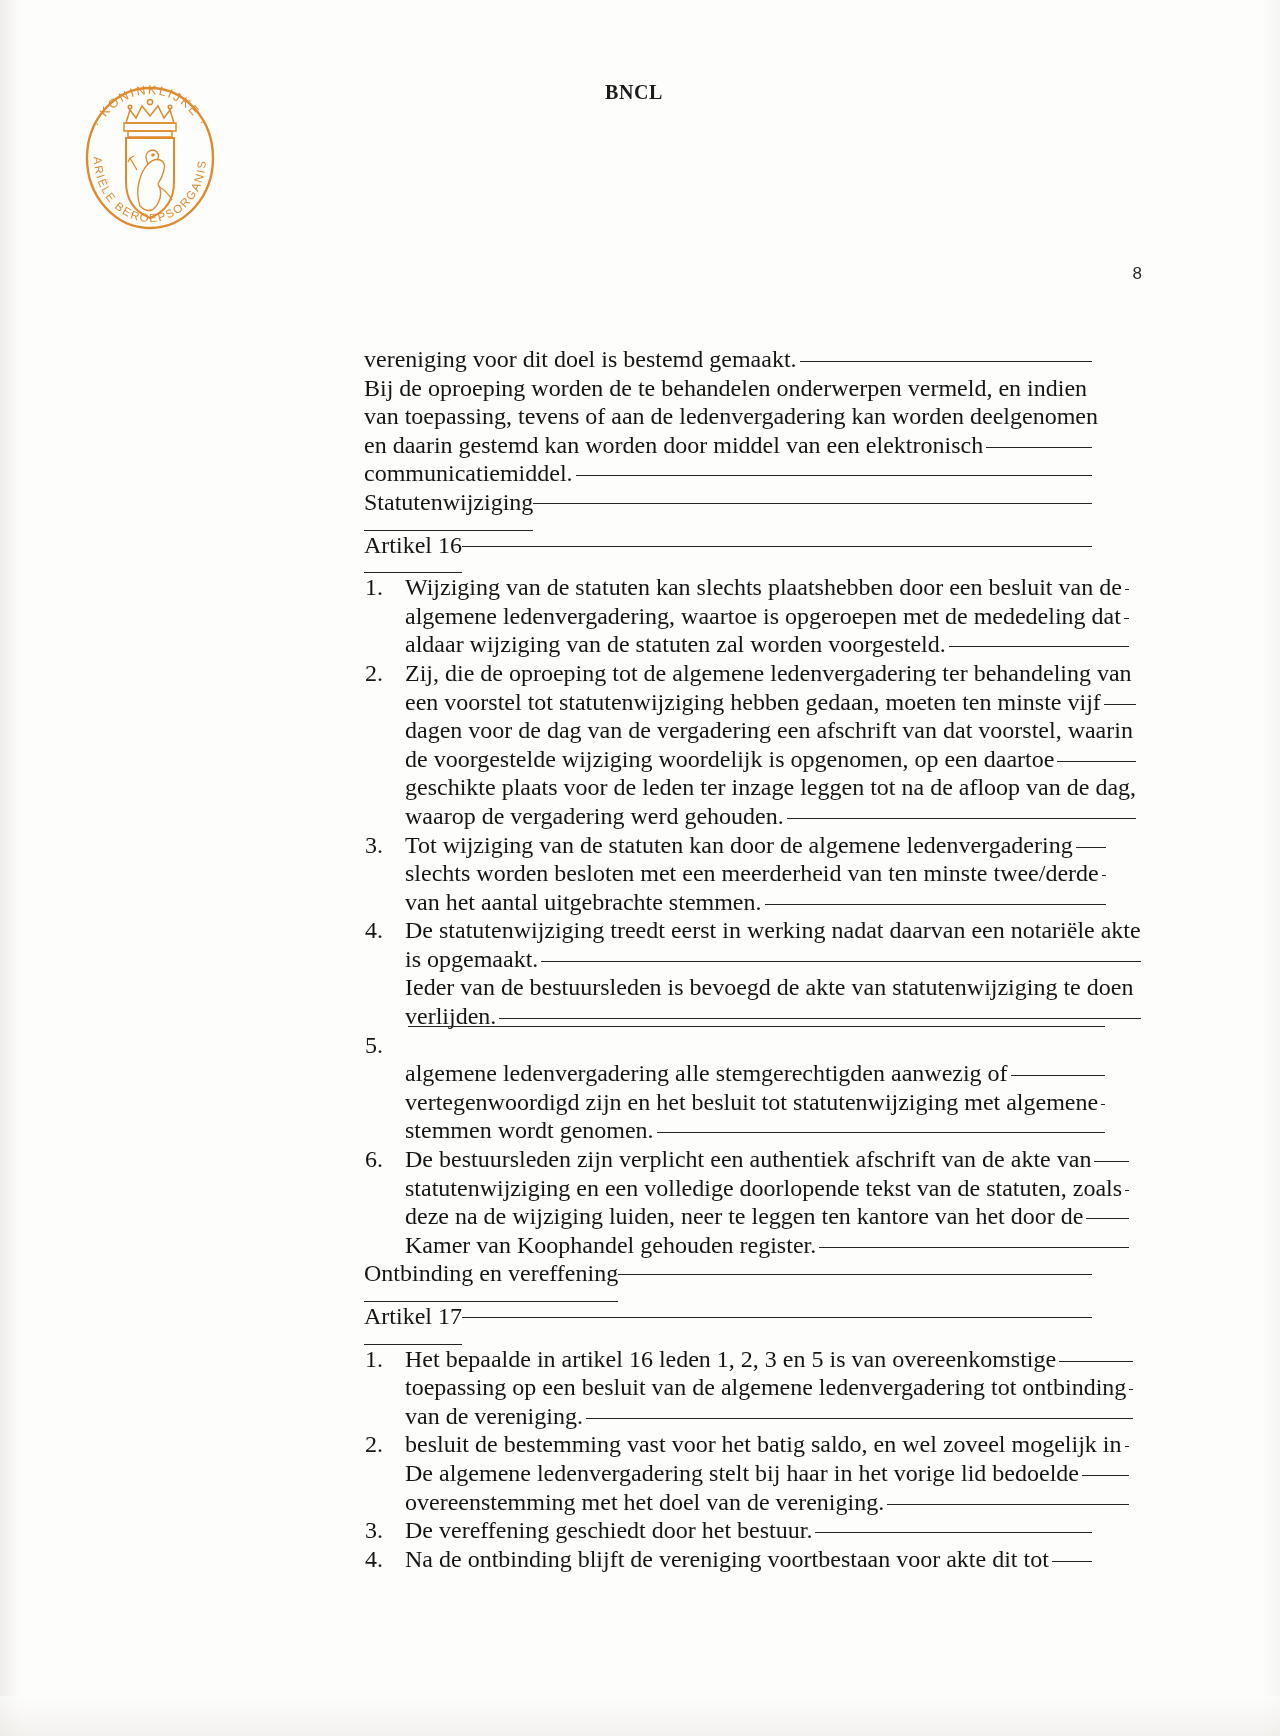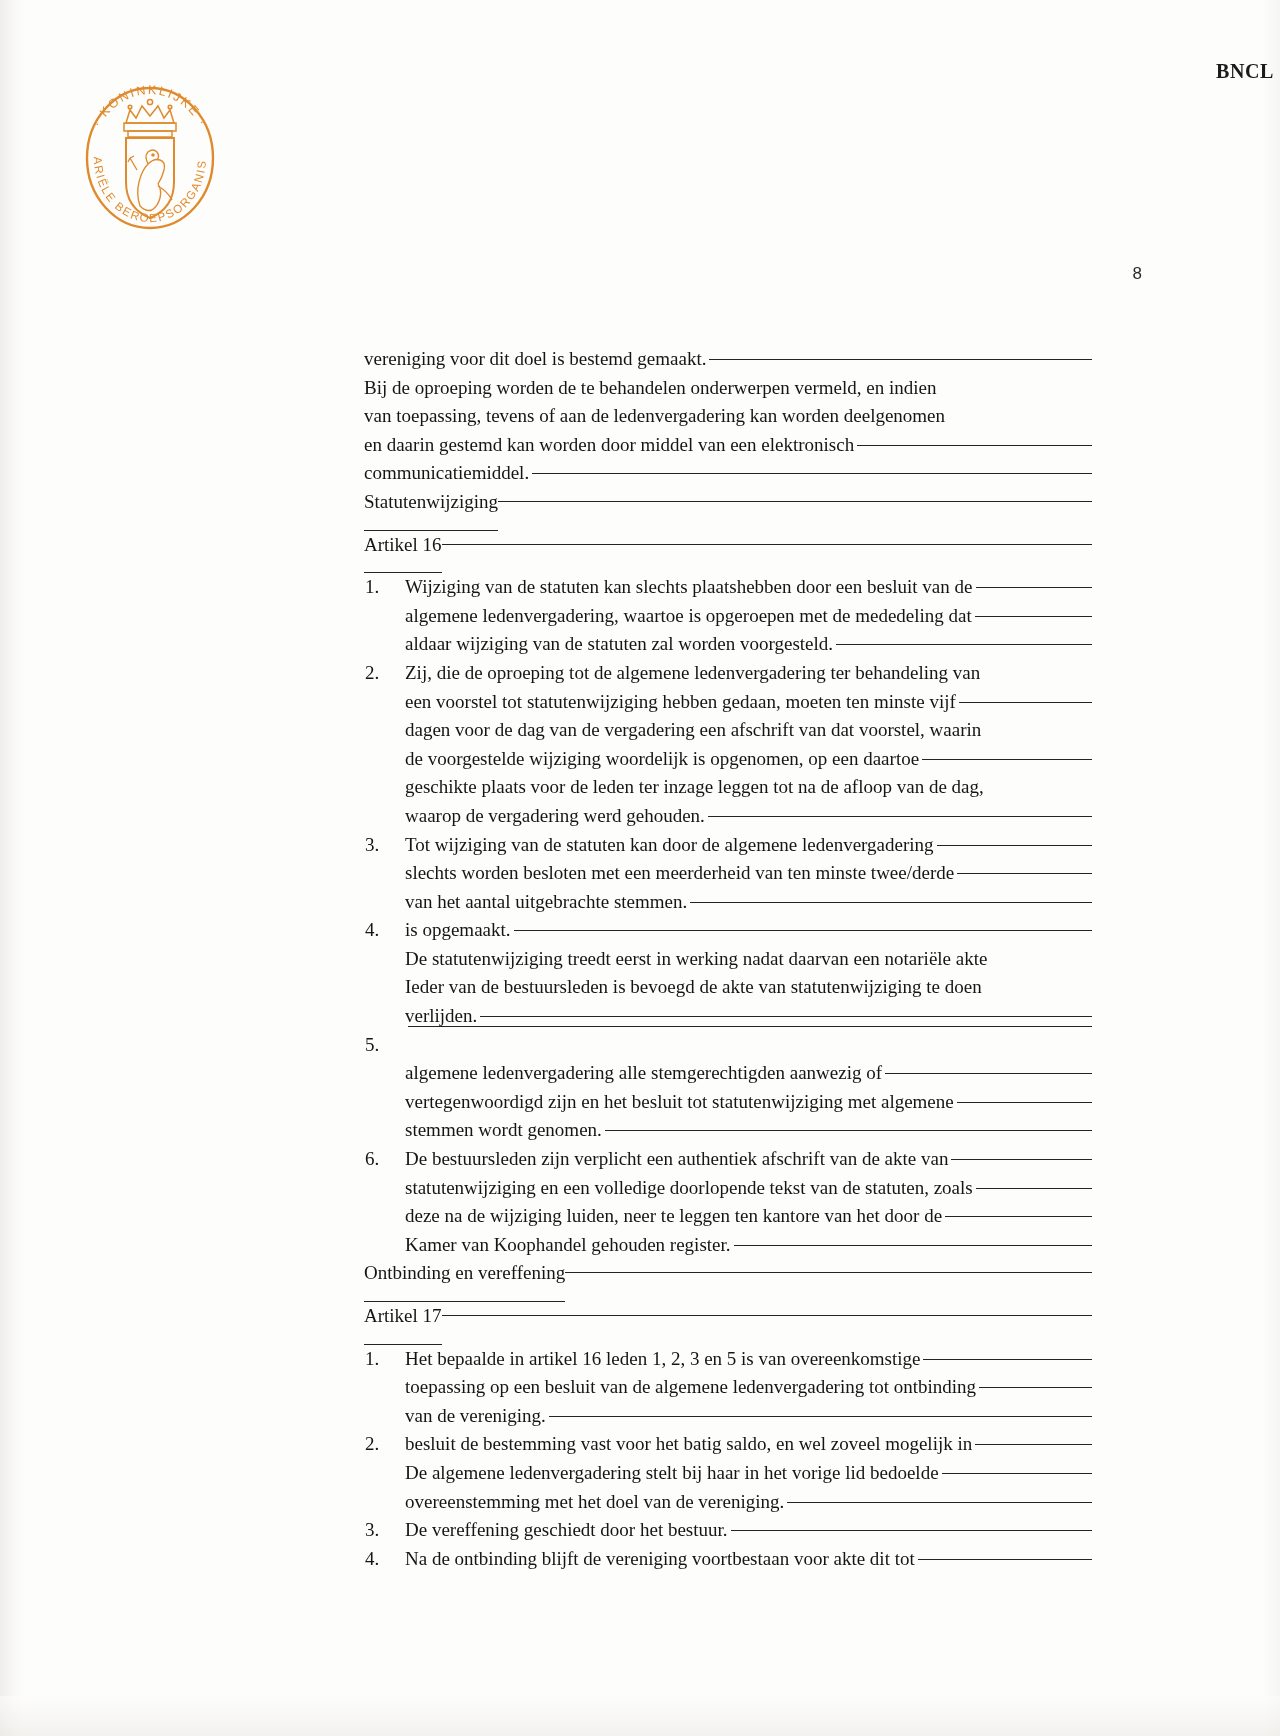--- a/index.html
+++ b/index.html
@@ -42,24 +42,24 @@
     position: absolute;
     right: 0; top: 0; bottom: 0;
     width: 18px;
     background: linear-gradient(to left, #efeeea 0%, #fdfdfc 100%);
     opacity: .5;
   }
 
   
   .doc-header {
     position: absolute;
-    top: 60px;
+    top: 81px;
     left: 0;
     width: 1280px;
-    text-align: right;
+    text-align: center;
     font-size: 20px;
     letter-spacing: .6px;
     font-weight: 700;
     color: #1b1b1b;
   }
   .header-title {
     display: inline-block;
     transform: translateX(-6px);
   }
 
@@ -82,21 +82,21 @@
     font-size: 17px;
     color: #2a2a2a;
   }
 
   
   .doc-body {
     position: absolute;
     left: 364px;
     top: 345px;
     width: 728px;
-    font-size: 19px;
+    font-size: 24px;
     line-height: 28.6px;
   }
 
   
   .line {
     display: flex;
     align-items: baseline;
     white-space: pre;
     min-height: 28.6px;
   }
@@ -239,22 +239,22 @@
             <div class="num">3.</div>
             <div class="li-body">
               <div class="line"><span class="txt">Tot wijziging van de statuten kan door de algemene ledenvergadering</span><span class="filler"></span></div>
               <div class="line"><span class="txt">slechts worden besloten met een meerderheid van ten minste twee/derde</span><span class="filler"></span></div>
               <div class="line"><span class="txt">van het aantal uitgebrachte stemmen.</span><span class="filler"></span></div>
             </div>
           </div>
           <div class="li">
             <div class="num">4.</div>
             <div class="li-body">
+              <div class="line no-filler"><span class="txt">De statutenwijziging treedt eerst in werking nadat daarvan een notariële akte</span></div>
               <div class="line"><span class="txt">is opgemaakt.</span><span class="filler"></span></div>
-              <div class="line no-filler"><span class="txt">De statutenwijziging treedt eerst in werking nadat daarvan een notariële akte</span></div>
               <div class="line no-filler"><span class="txt">Ieder van de bestuursleden is bevoegd de akte van statutenwijziging te doen</span></div>
               <div class="line"><span class="txt">verlijden.</span><span class="filler"></span></div>
             </div>
           </div>
           <div class="li">
             <div class="num">5.</div>
             <div class="li-body">
               <div class="line"><span class="filler"></span></div>
               <div class="line"><span class="txt">algemene ledenvergadering alle stemgerechtigden aanwezig of</span><span class="filler"></span></div>
               <div class="line"><span class="txt">vertegenwoordigd zijn en het besluit tot statutenwijziging met algemene</span><span class="filler"></span></div>

